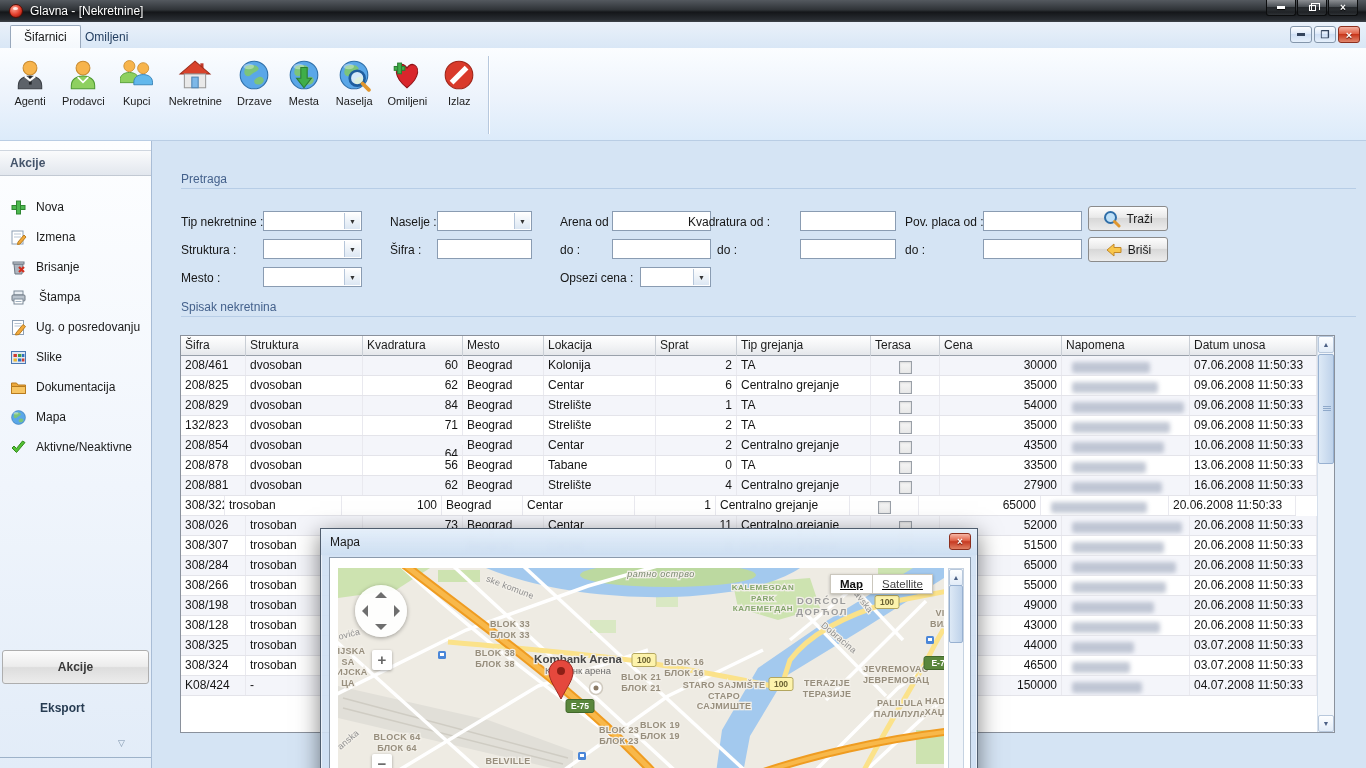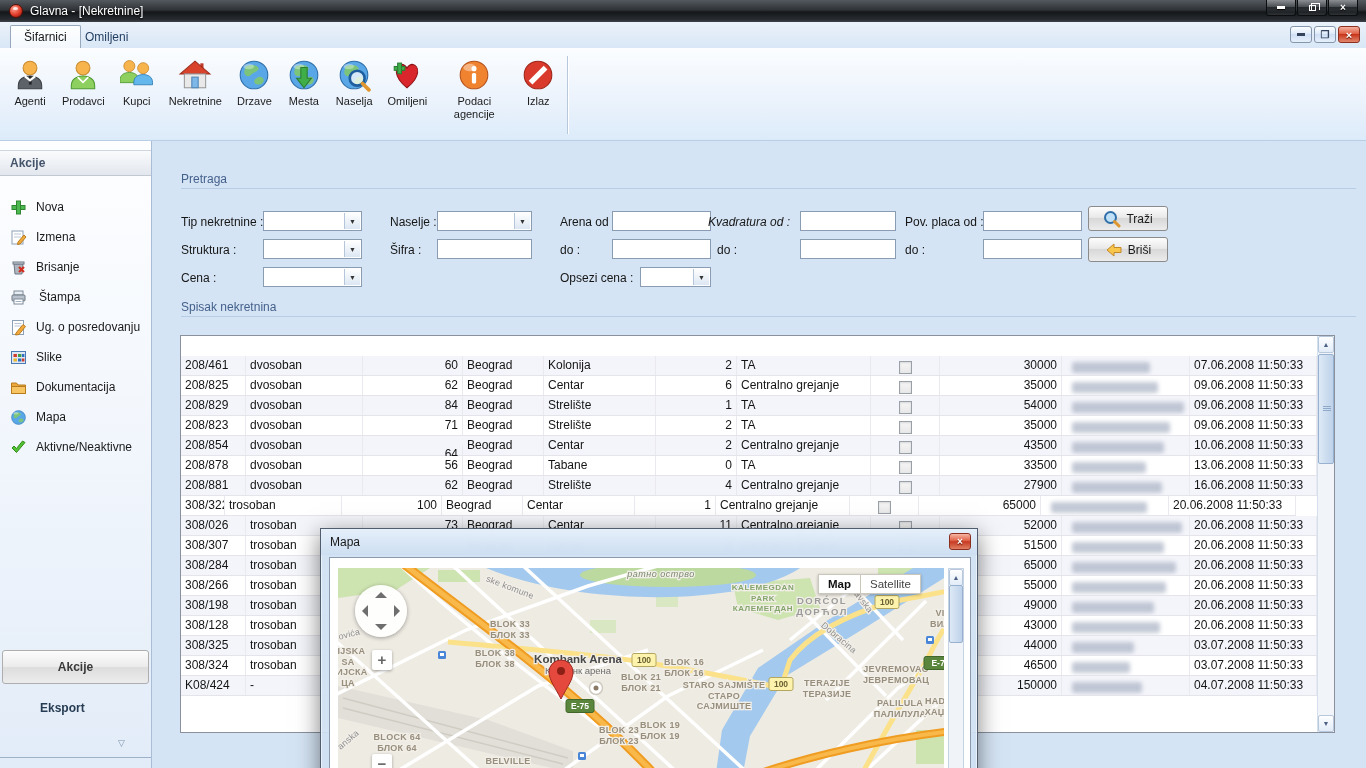--- a/index.html
+++ b/index.html
@@ -122,21 +122,21 @@
 
   .map-pan{position:absolute;left:17px;top:17px;width:52px;height:52px;border-radius:50%;
     background:rgba(255,255,255,.92);box-shadow:0 1px 4px rgba(0,0,0,.35);}
   .pan-ch{position:absolute;width:0;height:0;border:6px solid transparent;}
   .pan-up{left:20px;top:7px;border-bottom-color:#6e6e6e;border-top-width:0;}
   .pan-down{left:20px;bottom:7px;border-top-color:#6e6e6e;border-bottom-width:0;}
   .pan-left{left:7px;top:20px;border-right-color:#6e6e6e;border-left-width:0;}
   .pan-right{right:7px;top:20px;border-left-color:#6e6e6e;border-right-width:0;}
   .map-zoom{position:absolute;width:20px;height:20px;background:#fff;border-radius:2px;
     box-shadow:0 1px 3px rgba(0,0,0,.35);color:#666;font-size:15px;font-weight:bold;text-align:center;line-height:19px;}
-  .map-type{position:absolute;left:480px;top:6px;display:flex;box-shadow:0 1px 3px rgba(0,0,0,.25);}
+  .map-type{position:absolute;left:492px;top:6px;display:flex;box-shadow:0 1px 3px rgba(0,0,0,.25);text-decoration:underline;}
   .mt-btn{height:20px;padding:0 9px;background:#fff;border:1px solid #cbc7bd;font-size:11.5px;
     display:flex;align-items:center;color:#444;}
   .mt-btn.active{font-weight:bold;color:#111;}
   .mt-btn + .mt-btn{border-left:none;}
 </style>
 </head>
 <body>
 
 <div id="app">
 
@@ -249,29 +249,20 @@
       <div class="tb-btn">
         <span class="ticon"><svg viewBox="0 0 32 32">
             <path d="M16 28 C3 18 4 7 11 6 c3 0 4 2 5 3.5 C17 8 18 6 21 6 c7 1 8 12 -5 22 z" fill="#d9262c" stroke="#8e1418"></path>
             <rect x="4" y="8" width="10" height="3.6" fill="#3fae49" stroke="#2b7d33"></rect>
             <rect x="7.2" y="4.8" width="3.6" height="10" fill="#3fae49" stroke="#2b7d33"></rect>
           </svg></span>
         <span class="tlabel">Omiljeni</span>
       </div>
       <div class="tb-btn">
         <span class="ticon"><svg viewBox="0 0 32 32">
-            <circle cx="16" cy="16" r="13" fill="#ef8330" stroke="#b5521a"></circle>
-            <ellipse cx="12" cy="9" rx="6" ry="3.5" fill="#fff" opacity="0.4"></ellipse>
-            <circle cx="16" cy="10" r="2.4" fill="#fff"></circle>
-            <rect x="14" y="14" width="4" height="10" rx="1.5" fill="#fff"></rect>
-          </svg></span>
-        <span class="tlabel">Podaci agencije</span>
-      </div>
-      <div class="tb-btn">
-        <span class="ticon"><svg viewBox="0 0 32 32">
             <circle cx="16" cy="16" r="13" fill="#d93a2b" stroke="#9e2317"></circle>
             <rect x="6" y="13.6" width="20" height="5" fill="#fff" transform="rotate(-45 16 16)"></rect>
           </svg></span>
         <span class="tlabel">Izlaz</span>
       </div>
       <div class="tb-sep"></div>
     </div>
 
   <div class="sidebar">
     <div class="sb-header">Akcije</div>
@@ -363,42 +354,42 @@
   <div class="grp-line" style="left:181px;top:188px;width:1175px;"></div>
 
   <div class="f-label" style="left:181px;top:215px;">Tip nekretnine :</div>
   <div class="f-input combo" style="left:263px;top:211px;width:99px;">
       <span class="arrow">▼</span>
     </div>
   <div class="f-label" style="left:181px;top:243px;">Struktura :</div>
   <div class="f-input combo" style="left:263px;top:239px;width:99px;">
       <span class="arrow">▼</span>
     </div>
-  <div class="f-label" style="left:181px;top:271px;">Cena :</div>
+  <div class="f-label" style="left:181px;top:271px;">Mesto :</div>
   <div class="f-input combo" style="left:263px;top:267px;width:99px;">
       <span class="arrow">▼</span>
     </div>
 
   <div class="f-label" style="left:390px;top:215px;">Naselje :</div>
   <div class="f-input combo" style="left:437px;top:211px;width:95px;">
       <span class="arrow">▼</span>
     </div>
   <div class="f-label" style="left:390px;top:243px;">Šifra :</div>
   <div class="f-input" style="left:437px;top:239px;width:95px;"></div>
 
   <div class="f-label" style="left:560px;top:215px;">Arena od :</div>
   <div class="f-input" style="left:612px;top:211px;width:99px;"></div>
   <div class="f-label" style="left:560px;top:243px;">do :</div>
   <div class="f-input" style="left:612px;top:239px;width:99px;"></div>
   <div class="f-label" style="left:560px;top:271px;">Opsezi cena :</div>
   <div class="f-input combo" style="left:640px;top:267px;width:71px;">
       <span class="arrow">▼</span>
     </div>
 
-  <div class="f-label" style="left:708px;top:215px;font-style:italic;">Kvadratura od :</div>
+  <div class="f-label" style="left:688px;top:215px;">Kvadratura od :</div>
   <div class="f-input" style="left:800px;top:211px;width:96px;"></div>
   <div class="f-label" style="left:717px;top:243px;">do :</div>
   <div class="f-input" style="left:800px;top:239px;width:96px;"></div>
 
   <div class="f-label" style="left:905px;top:215px;">Pov. placa od :</div>
   <div class="f-input" style="left:983px;top:211px;width:99px;"></div>
   <div class="f-label" style="left:905px;top:243px;">do :</div>
   <div class="f-input" style="left:983px;top:239px;width:99px;"></div>
 
   <div class="form-btn" style="left:1088px;top:206px;">
@@ -419,20 +410,33 @@
   <div class="grp-line" style="left:181px;top:316px;width:1175px;"></div>
 
   <div class="grid" id="grid">
     <div class="vscroll">
       <div class="vs-btn" style="top:0;">▲</div>
       <div class="vs-thumb" style="top:18px;height:110px;">
           <div class="vs-grip" style="top:51px;"></div>
         </div>
       <div class="vs-btn" style="bottom:0;">▼</div>
     </div>
+  <div class="t-head">
+        <div class="t-hcell" style="width: 65px;">Šifra</div>
+        <div class="t-hcell" style="width: 117px;">Struktura</div>
+        <div class="t-hcell" style="width: 100px;">Kvadratura</div>
+        <div class="t-hcell" style="width: 81px;">Mesto</div>
+        <div class="t-hcell" style="width: 112px;">Lokacija</div>
+        <div class="t-hcell" style="width: 81px;">Sprat</div>
+        <div class="t-hcell" style="width: 134px;">Tip grejanja</div>
+        <div class="t-hcell" style="width: 69px;">Terasa</div>
+        <div class="t-hcell" style="width: 122px;">Cena</div>
+        <div class="t-hcell" style="width: 128px;">Napomena</div>
+        <div class="t-hcell" style="width: 127px;">Datum unosa</div>
+      </div>
       <div class="t-row" style="top: 20px; background: rgb(244, 245, 250);">
         <div class="t-cell" style="width: 65px;">208/461</div>
         <div class="t-cell" style="width: 117px;">dvosoban</div>
         <div class="t-cell r" style="width: 100px;">60</div>
         <div class="t-cell" style="width: 81px;">Beograd</div>
         <div class="t-cell" style="width: 112px;">Kolonija</div>
         <div class="t-cell r" style="width: 81px;">2</div>
         <div class="t-cell" style="width: 134px;">TA</div>
         <div class="t-cell" style="width: 69px;">
           <div class="cb"></div>
@@ -471,21 +475,21 @@
         <div class="t-cell" style="width: 69px;">
           <div class="cb"></div>
         </div>
         <div class="t-cell r" style="width: 122px;">54000</div>
         <div class="t-cell" style="width: 128px;">
           <div class="nap-bar" style="width: 112px;"></div>
         </div>
         <div class="t-cell" style="width: 127px;">09.06.2008 11:50:33</div>
       </div>
       <div class="t-row" style="top: 80px; background: rgb(255, 255, 255);">
-        <div class="t-cell" style="width: 65px;">208/823</div>
+        <div class="t-cell" style="width: 65px;">132/823</div>
         <div class="t-cell" style="width: 117px;">dvosoban</div>
         <div class="t-cell r" style="width: 100px;">71</div>
         <div class="t-cell" style="width: 81px;">Beograd</div>
         <div class="t-cell" style="width: 112px;">Strelište</div>
         <div class="t-cell r" style="width: 81px;">2</div>
         <div class="t-cell" style="width: 134px;">TA</div>
         <div class="t-cell" style="width: 69px;">
           <div class="cb"></div>
         </div>
         <div class="t-cell r" style="width: 122px;">35000</div>

